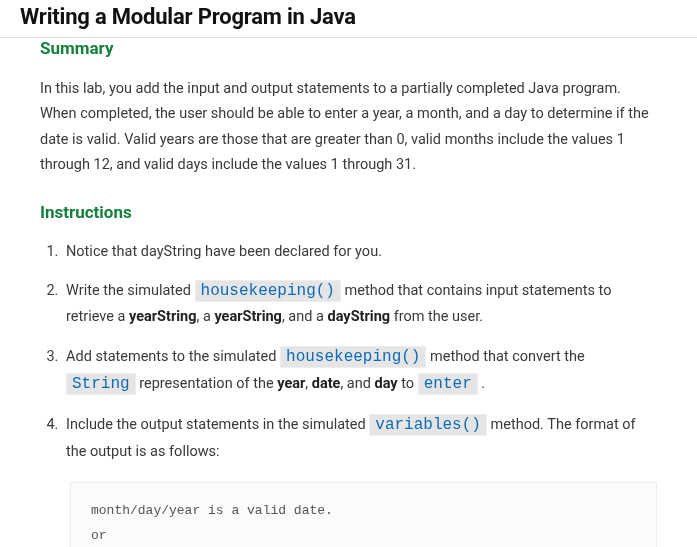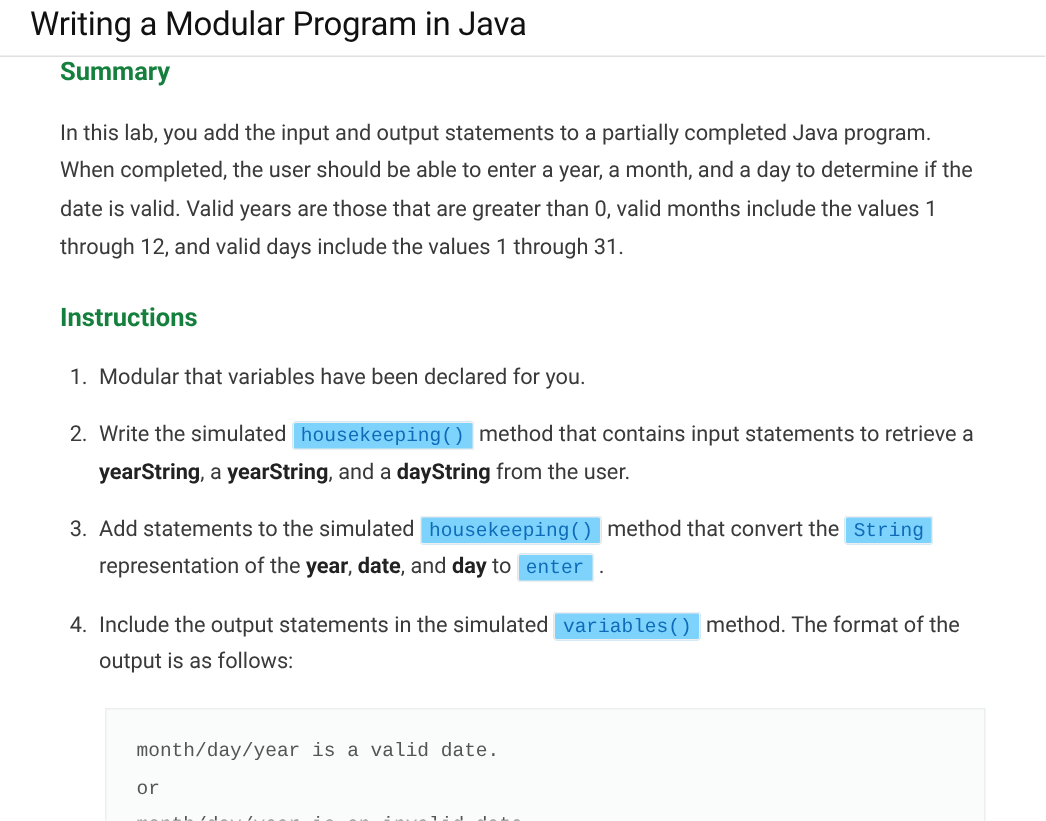--- a/index.html
+++ b/index.html
@@ -9,21 +9,21 @@
     background: #fff;
     width: 697px;
     height: 547px;
     overflow: hidden;
   }
   .title-bar {
     padding: 4px 20px 8px 20px;
   }
   .page-title {
     font-size: 22px;
-    font-weight: 400;
+    font-weight: 700;
     color: #111;
     letter-spacing: -0.2px;
   }
   .divider {
     border: none;
     border-top: 1px solid #e0e0e0;
   }
   .content {
     padding: 0 40px 20px 40px;
   }
@@ -50,22 +50,22 @@
     font-size: 14.5px;
     color: #3a3a3a;
   }
   ol.instructions > li {
     line-height: 1.7;
     margin-bottom: 14px;
     padding-left: 4px;
   }
   code.inline {
     font-family: "SFMono-Regular", Consolas, "Liberation Mono", Menlo, monospace;
-    font-size: 13px;
-    background: #7dd3fc;
+    font-size: 16px;
+    background: #e5e5e5;
     border: 1px solid #eceef0;
     padding: 1px 5px;
     border-radius: 2px;
     color: #0f6bb8;
   }
   strong { font-weight: 700; color: #222; }
   .code-block {
     margin-top: 18px;
     margin-left: 4px;
     background: #fafbfb;
@@ -91,21 +91,21 @@
   <div class="summary-wrap">
     <h2 class="section-heading summary">Summary</h2>
     <p class="summary-text">In this lab, you add the input and output statements to a partially completed Java program. When completed, the user should be able to enter a year, a month, and a day to determine if the date is valid. Valid years are those that are greater than 0, valid months include the values 1 through 12, and valid days include the values 1 through 31.</p>
   </div>
 
   <h2 class="section-heading">Instructions</h2>
 
   <ol class="instructions">
 
     <li>
-      <span>Modular that variables have been declared for you.</span>
+      <span>Notice that dayString have been declared for you.</span>
     </li>
 
     <li>
       <span>Write the simulated </span><code class="inline">housekeeping()</code><span> method that contains input statements to retrieve a </span><strong>yearString</strong><span>, a </span><strong>yearString</strong><span>, and a </span><strong>dayString</strong><span> from the user.</span>
     </li>
 
     <li>
       <span>Add statements to the simulated </span><code class="inline">housekeeping()</code><span> method that convert the </span><code class="inline">String</code><span> representation of the </span><strong>year</strong><span>, </span><strong>date</strong><span>, and </span><strong>day</strong><span> to </span><code class="inline">enter</code><span> .</span>
     </li>
 

